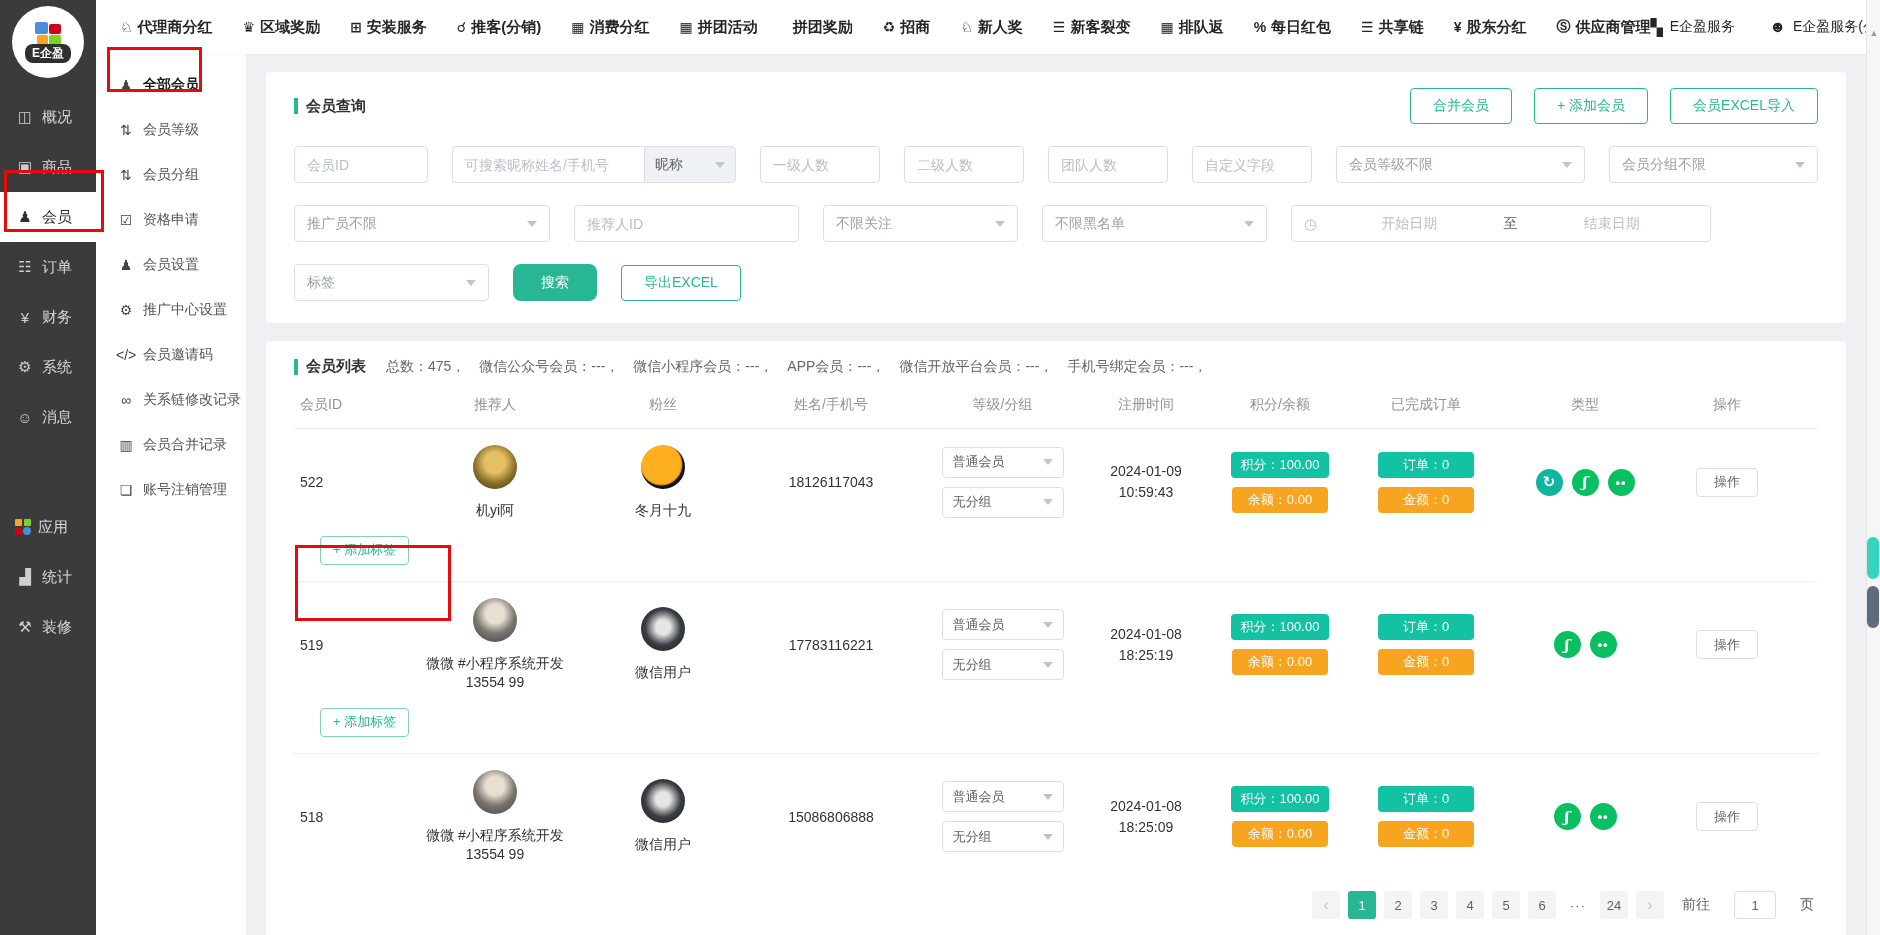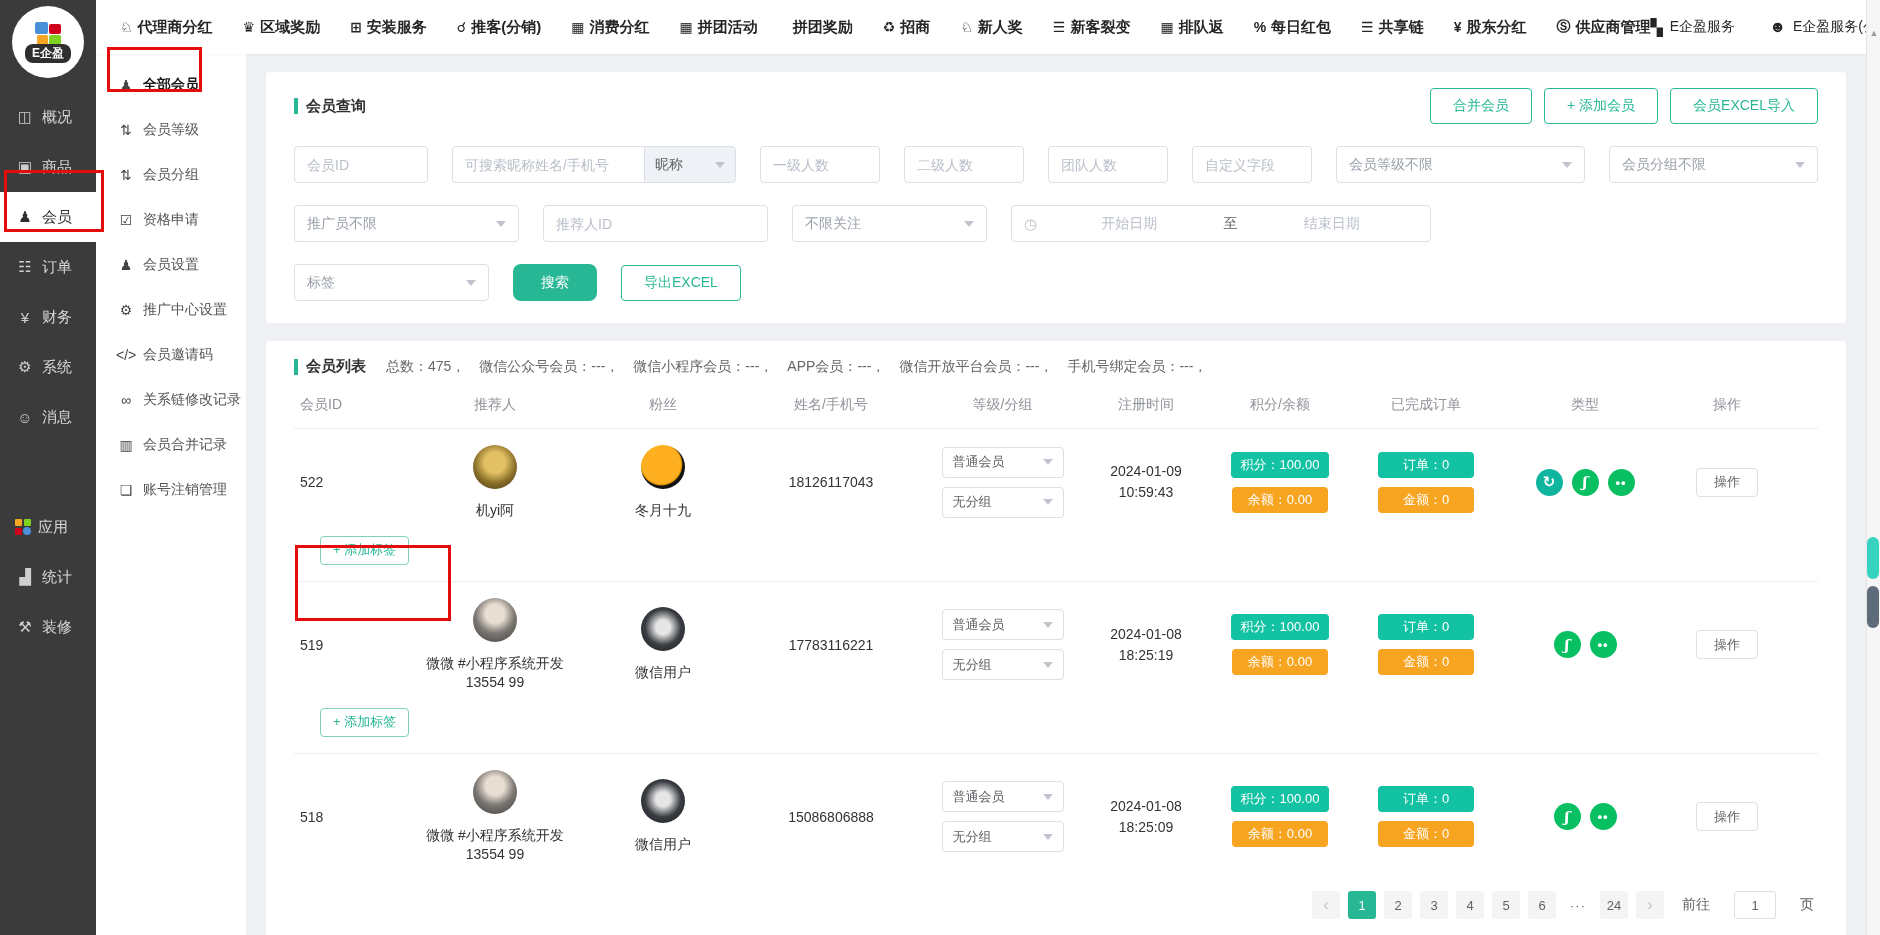--- a/index.html
+++ b/index.html
@@ -33,21 +33,21 @@
   .sub-item .sub-ic { width:20px; margin-right:7px; color:#444; font-size:14px; text-align:center; flex:0 0 auto; }
   .sub-item.active { color:#1a1a1a; font-weight:bold; }
 
   
   .content { position:absolute; left:246px; top:54px; right:14px; bottom:0; background:#eef0f3; padding:18px 20px 0; overflow:hidden; }
   .panel { background:#fff; border-radius:4px; padding:16px 28px 22px; }
   .panel + .panel { margin-top:18px; }
   .panel-head { display:flex; align-items:center; justify-content:space-between; }
   .sec-title { display:flex; align-items:center; font-size:15px; font-weight:bold; color:#303133; }
   .sec-title::before { content:""; width:4px; height:16px; background:#27b795; margin-right:8px; display:inline-block; }
-  .head-actions { display:flex; gap:12px; }
+  .head-actions { display:flex; gap:22px; }
   .btn-outline { border:1px solid #27b795; color:#27b795; background:#fff; border-radius:4px; height:36px; padding:0 22px; font-size:14px; cursor:pointer; }
   .btn-primary { border:none; background:#27b795; color:#fff; border-radius:8px; height:37px; padding:0 28px; font-size:14px; cursor:pointer; }
 
   
   .f-row { display:flex; gap:24px; margin-top:22px; align-items:center; }
   .f-input { height:37px; border:1px solid #dcdfe6; border-radius:4px; padding:0 12px; font-size:14px; color:#333; background:#fff; }
   .f-input::placeholder { color:#b9bfc9; }
   .combo { display:flex; }
   .combo .f-input { border-radius:4px 0 0 4px; border-right:none; }
   .combo-select { width:92px; height:37px; background:#eef1f6; border:1px solid #dcdfe6; border-radius:0 4px 4px 0; display:flex; align-items:center; justify-content:space-between; padding:0 10px; color:#606266; cursor:pointer; }
@@ -323,27 +323,31 @@
           <span>会员等级不限</span>
           <i class="caret"></i>
         </div>
       <div class="f-select" style="width:228px">
           <span>会员分组不限</span>
           <i class="caret"></i>
         </div>
     </div>
 
     <div class="f-row">
-      <div class="f-select" style="width:225px">
+      <div class="f-select" style="width:256px">
           <span>推广员不限</span>
           <i class="caret"></i>
         </div>
       <input class="f-input" style="width: 225px;" placeholder="推荐人ID">
       <div class="f-select" style="width:195px">
           <span>不限关注</span>
+          <i class="caret"></i>
+        </div>
+      <div class="f-select" style="width:225px">
+          <span>不限黑名单</span>
           <i class="caret"></i>
         </div>
       <div class="daterange">
         <span class="clock">◷</span>
         <span class="d-ph">开始日期</span>
         <span class="d-to">至</span>
         <span class="d-ph">结束日期</span>
       </div>
     </div>
 

